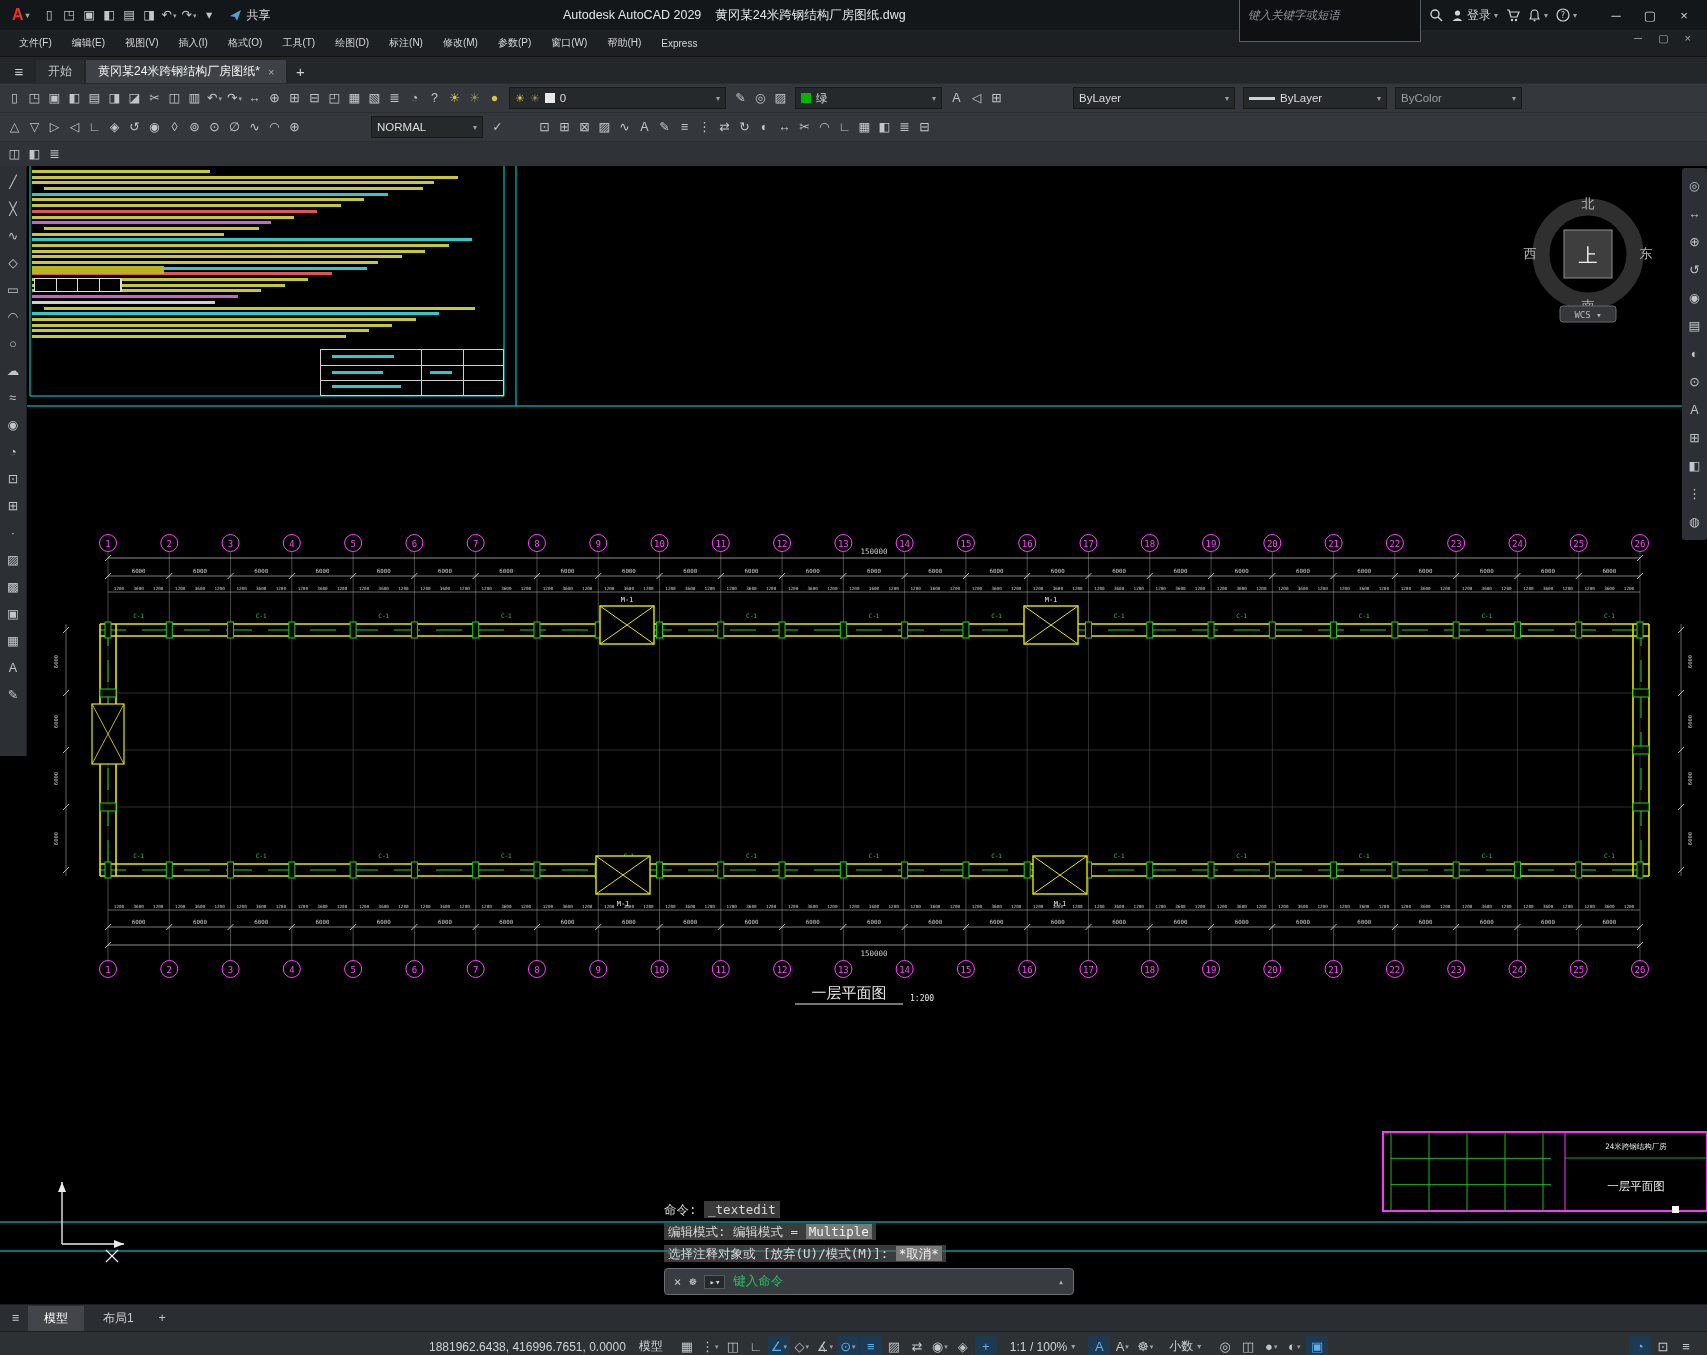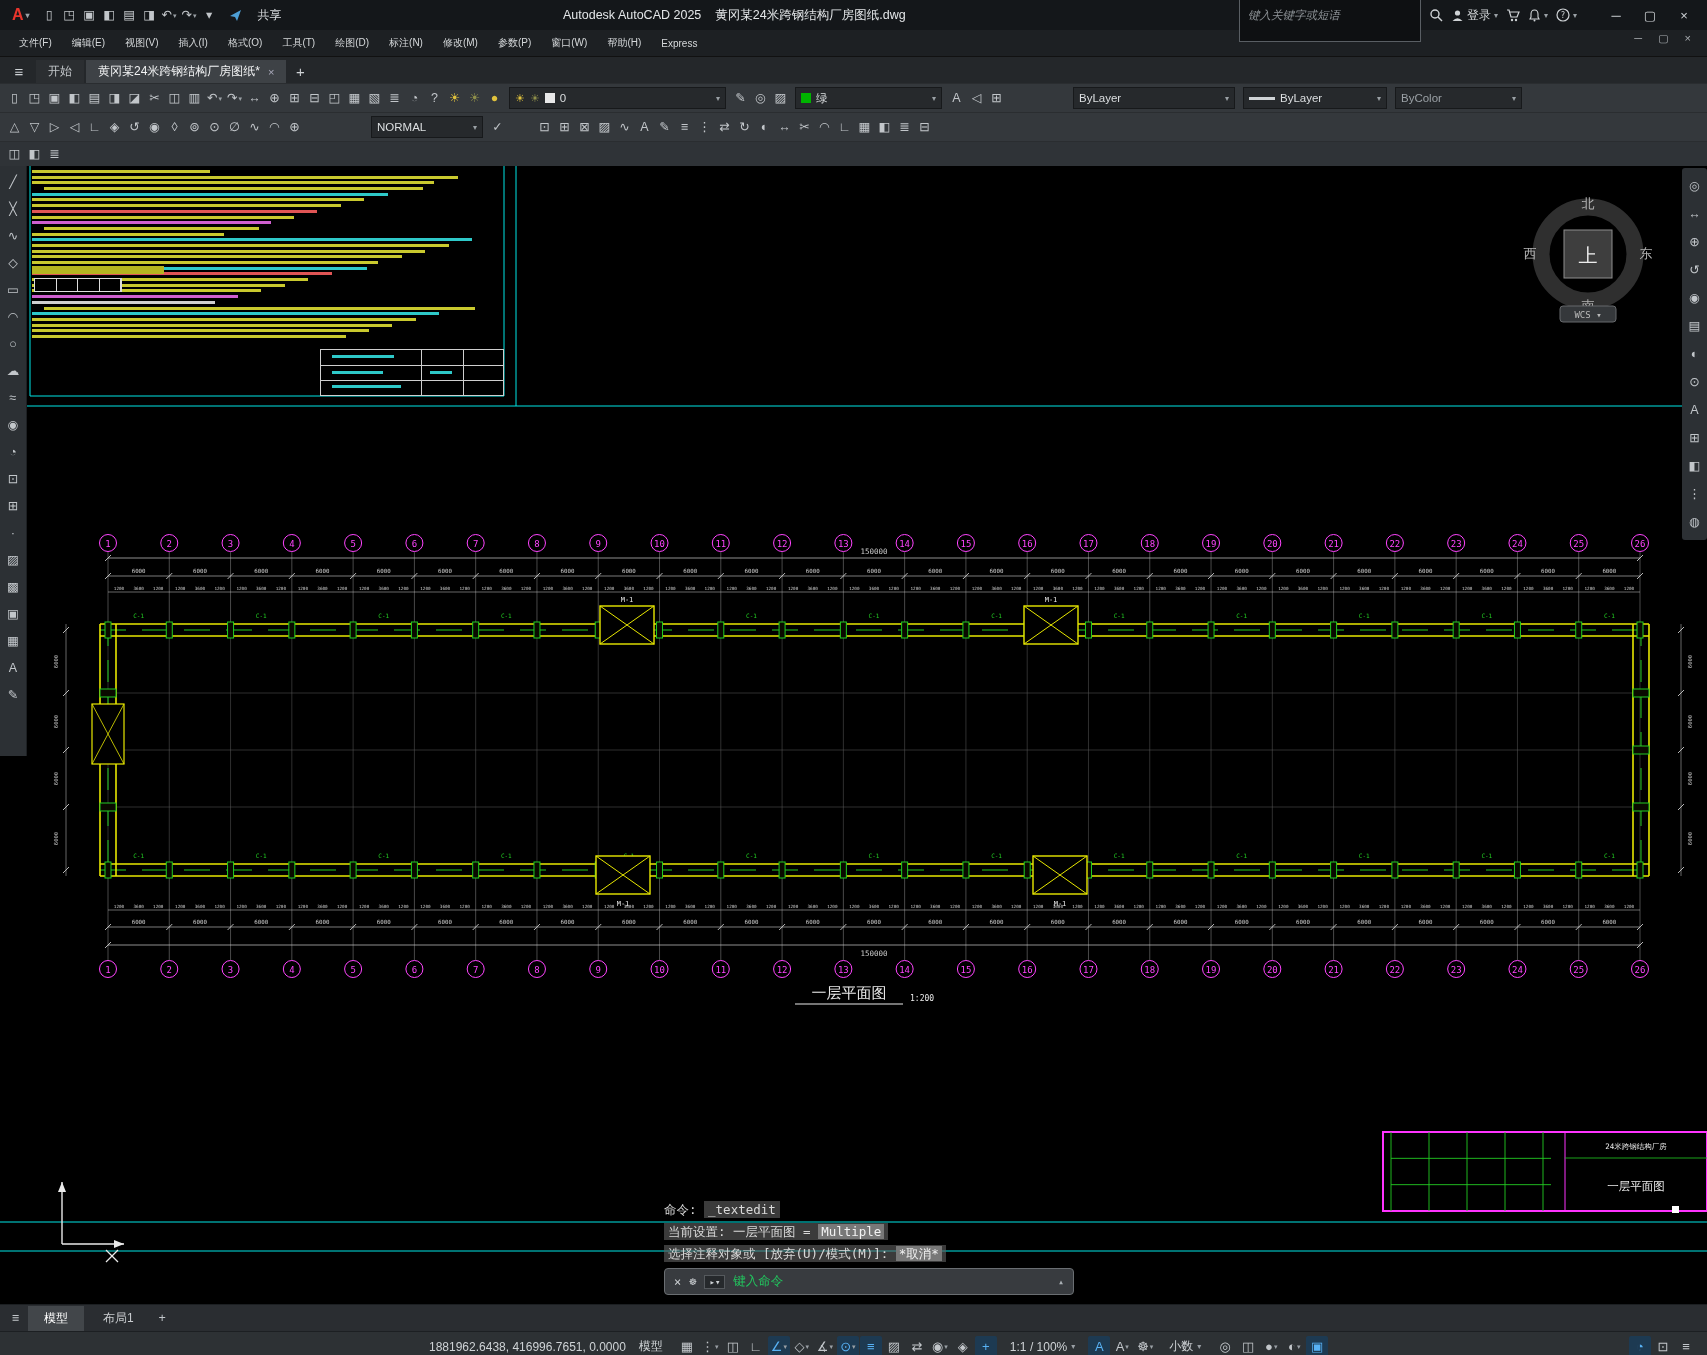--- a/index.html
+++ b/index.html
@@ -3,21 +3,21 @@
 <meta charset="utf-8">
 <style>
   html,body{margin:0;padding:0;background:#0b0c0d;}
   .app{position:relative;width:1707px;height:1355px;background:#000;overflow:hidden;
        font-family:"Liberation Sans",sans-serif;color:#d4d4d4;font-size:12px;-webkit-user-select:none;}
   
   .titlebar{height:30px;background:#14171a;display:flex;align-items:center;padding:0 6px;position:relative;}
   .logo{display:flex;align-items:center;gap:2px;padding:0 6px;font-weight:bold;font-size:16px;color:#e8352c;}
   .logo .crt{font-size:8px;color:#9aa0a5;}
   .qat{display:flex;align-items:center;gap:1px;margin-left:4px;}
-  .share{display:flex;align-items:center;gap:16px;margin-left:10px;color:#d9dcdf;font-size:12px;}
+  .share{display:flex;align-items:center;gap:5px;margin-left:10px;color:#d9dcdf;font-size:12px;}
   .tb-title{position:absolute;left:563px;top:0;height:30px;display:flex;align-items:center;gap:14px;
             font-size:12.5px;color:#e3e6e8;white-space:nowrap;}
   .tb-right{margin-left:auto;display:flex;align-items:center;gap:8px;}
   .search{display:flex;align-items:center;background:#0e1012;border:1px solid #595e63;height:20px;width:168px;padding:16px 6px;}
   .search input{background:transparent;border:none;outline:none;color:#cfd3d6;font-style:italic;font-size:11.5px;width:100%;
                 font-family:"Liberation Sans",sans-serif;}
   .search input::placeholder{color:#8d9296;}
   .tbic{display:flex;align-items:center;gap:3px;color:#cfd3d6;}
   .wins{display:flex;align-items:center;margin-left:14px;}
   .wbtn{width:34px;height:30px;display:flex;align-items:center;justify-content:center;color:#cfd3d6;font-size:13px;}
@@ -129,21 +129,21 @@
           <span>▾</span>
         </span>
       </div>
     <div class="share">
       <svg width="13" height="13" viewBox="0 0 13 13">
           <path d="M1 7 L12 1 L8 12 L6 8 Z" fill="#4d9fd6"></path>
         </svg>
       <span>共享</span>
     </div>
     <div class="tb-title">
-      <span>Autodesk AutoCAD 2025</span>
+      <span>Autodesk AutoCAD 2029</span>
       <span>黄冈某24米跨钢结构厂房图纸.dwg</span>
     </div>
     <div class="tb-right">
       <div class="search">
         <input placeholder="键入关键字或短语" style="">
       </div>
       <span class="tbic">
         <svg width="14" height="14" viewBox="0 0 14 14">
             <circle cx="6" cy="6" r="4" fill="none" stroke="#cfd3d6" stroke-width="1.4"></circle>
             <line x1="9" y1="9" x2="13" y2="13" stroke="#cfd3d6" stroke-width="1.4"></line>
@@ -1199,21 +1199,21 @@
           <span class="icn">
             <span>◍</span>
           </span>
         </div>
 
       <div class="cmd-overlay">
         <div class="cmd-line">
           <span>命令: </span><span class="chip">_textedit</span>
         </div>
         <div class="cmd-line">
-          <span class="chip"><span>当前设置: 一层平面图 = </span><span class="chip-hi">Multiple</span></span>
+          <span class="chip"><span>编辑模式: 编辑模式 = </span><span class="chip-hi">Multiple</span></span>
         </div>
         <div class="cmd-line">
           <span class="chip"><span>选择注释对象或 [放弃(U)/模式(M)]: </span><span class="chip-hi">*取消*</span></span>
         </div>
         <div class="cmd-input">
           <span class="ci">×</span>
           <span class="ci">☸</span>
           <span class="pbox">▸▾</span>
           <span class="ph">键入命令</span>
           <span class="hist">▴</span>

